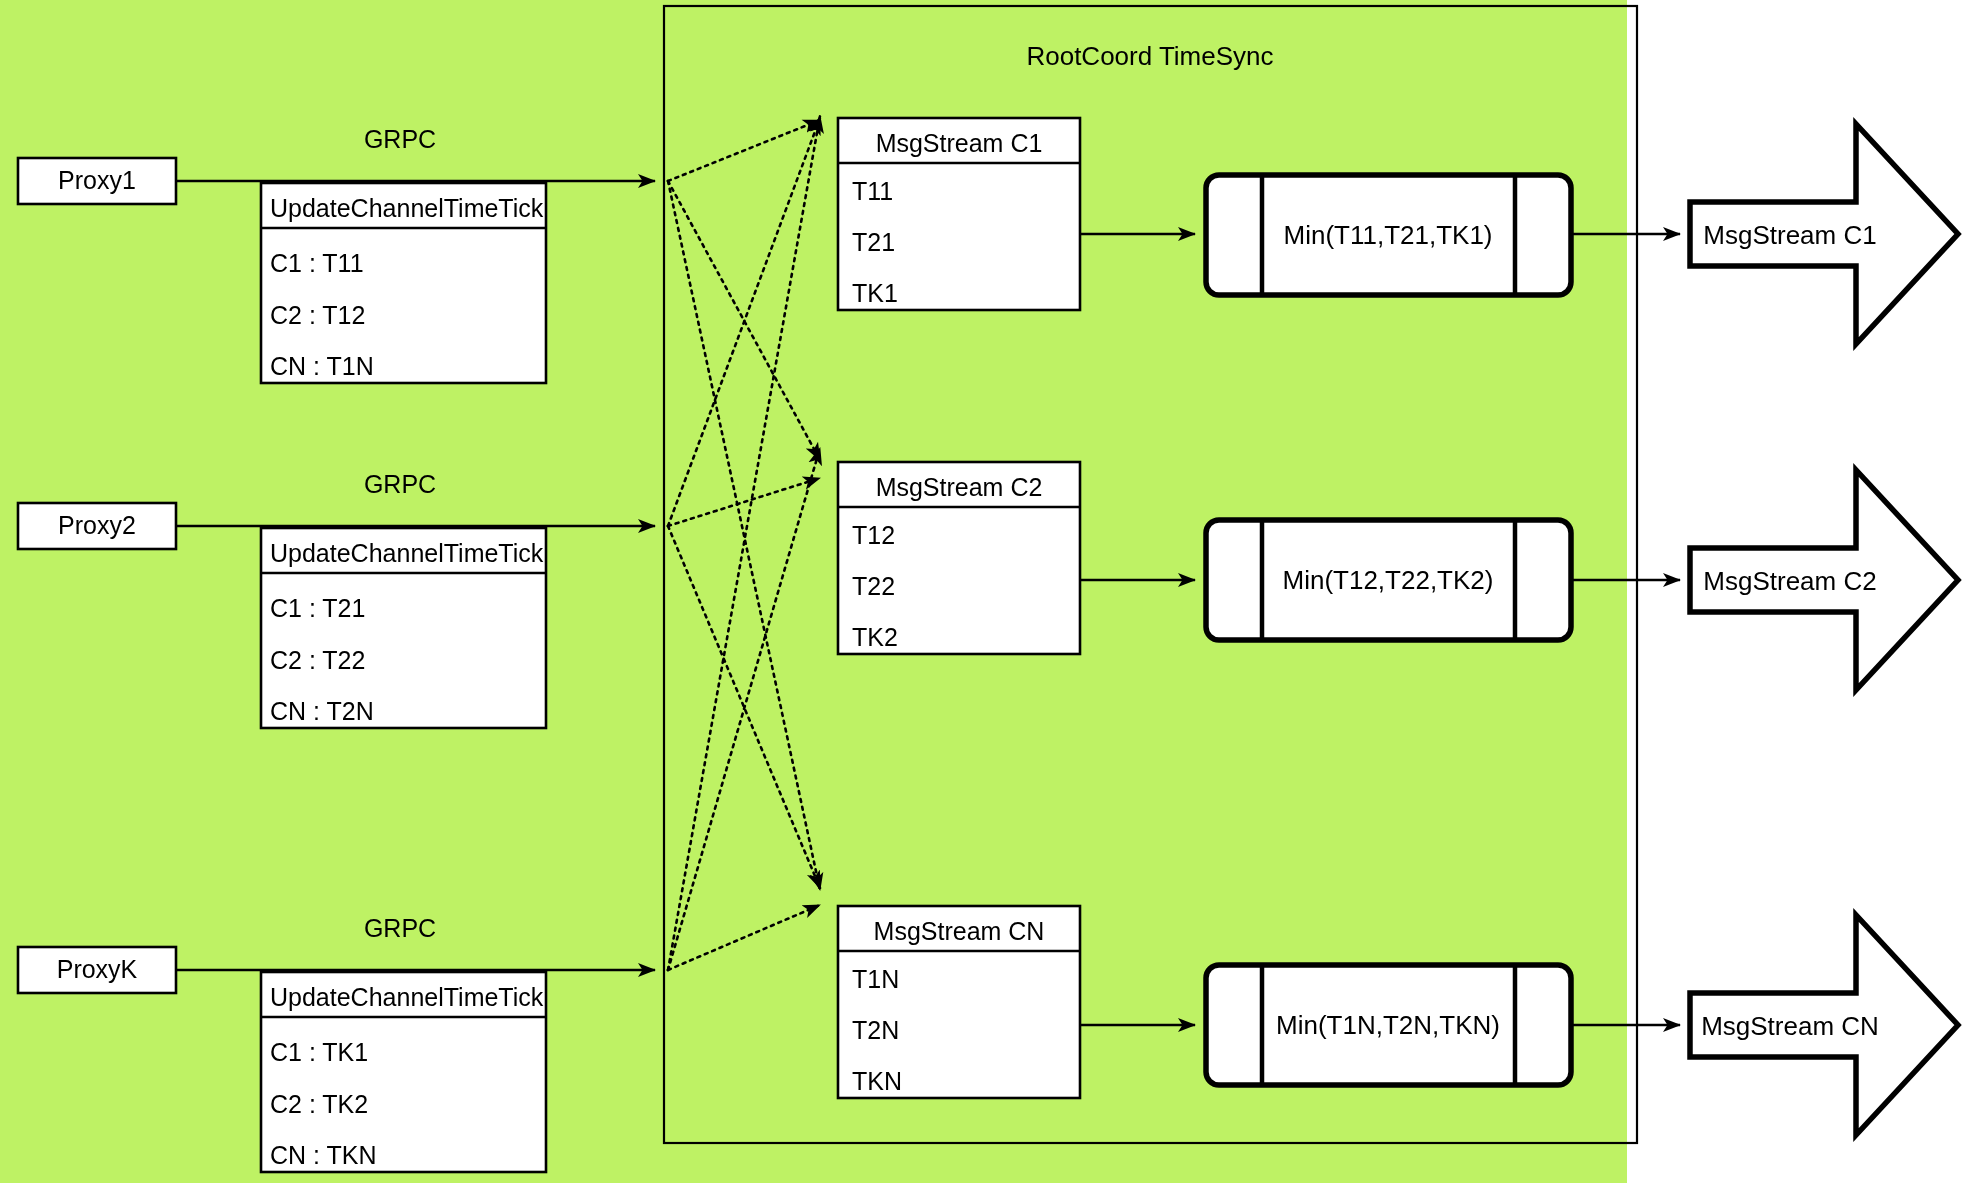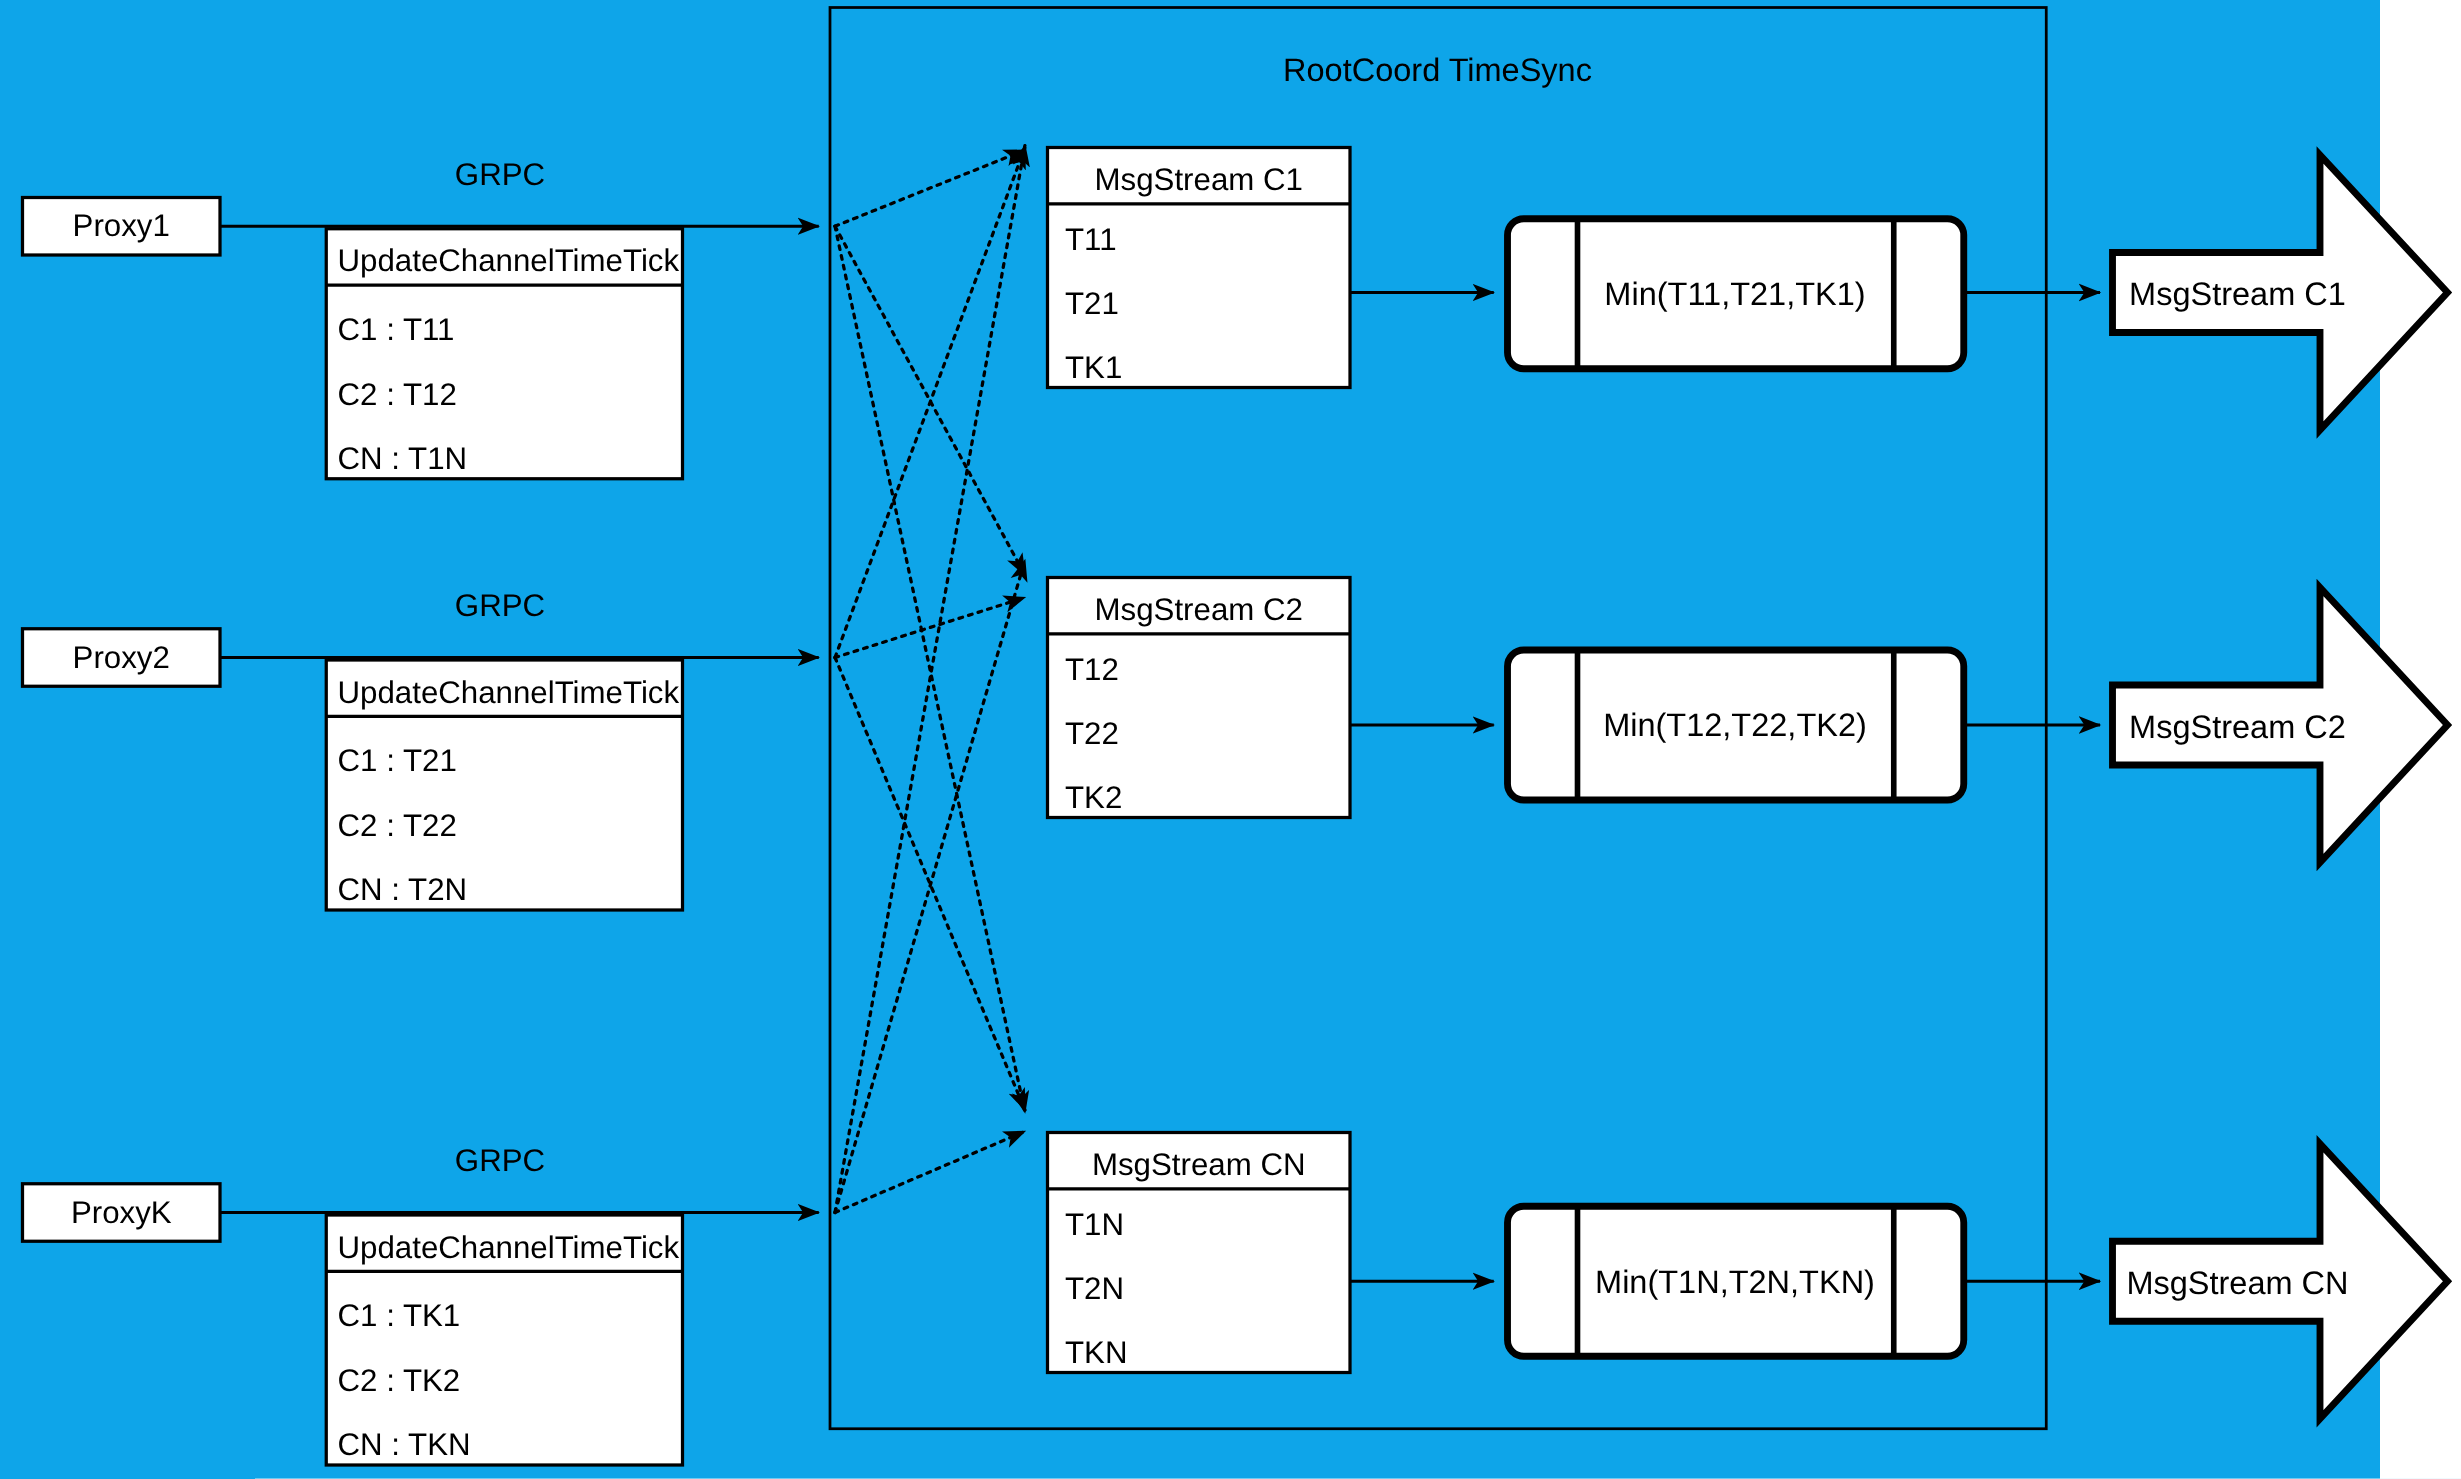--- a/index.html
+++ b/index.html
@@ -8,23 +8,23 @@
     background: #ffffff;
   }
   body {
     width: 1969px;
     height: 1183px;
     overflow: hidden;
     font-family: "Liberation Sans", sans-serif;
   }
   #diagram-root {
     position: relative;
-    width: 1904px;
+    width: 1627px;
     height: 1183px;
-    background: #0ea5e9;
+    background: #bef264;
   }
   svg.canvas {
     position: absolute;
     top: 0; left: 0;
     width: 1969px;
     height: 1183px;
     display: block;
   }
   text {
     font-family: "Liberation Sans", sans-serif;

